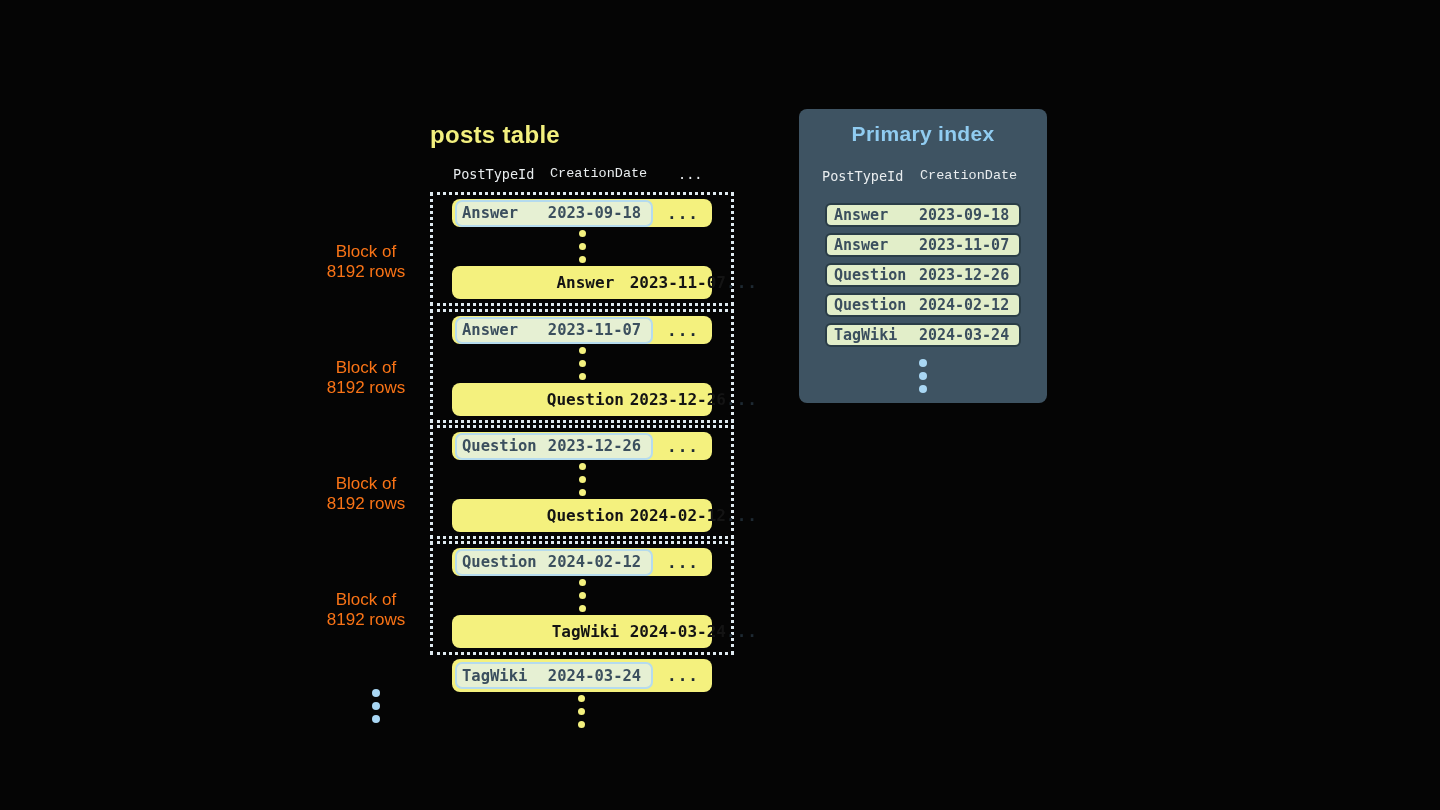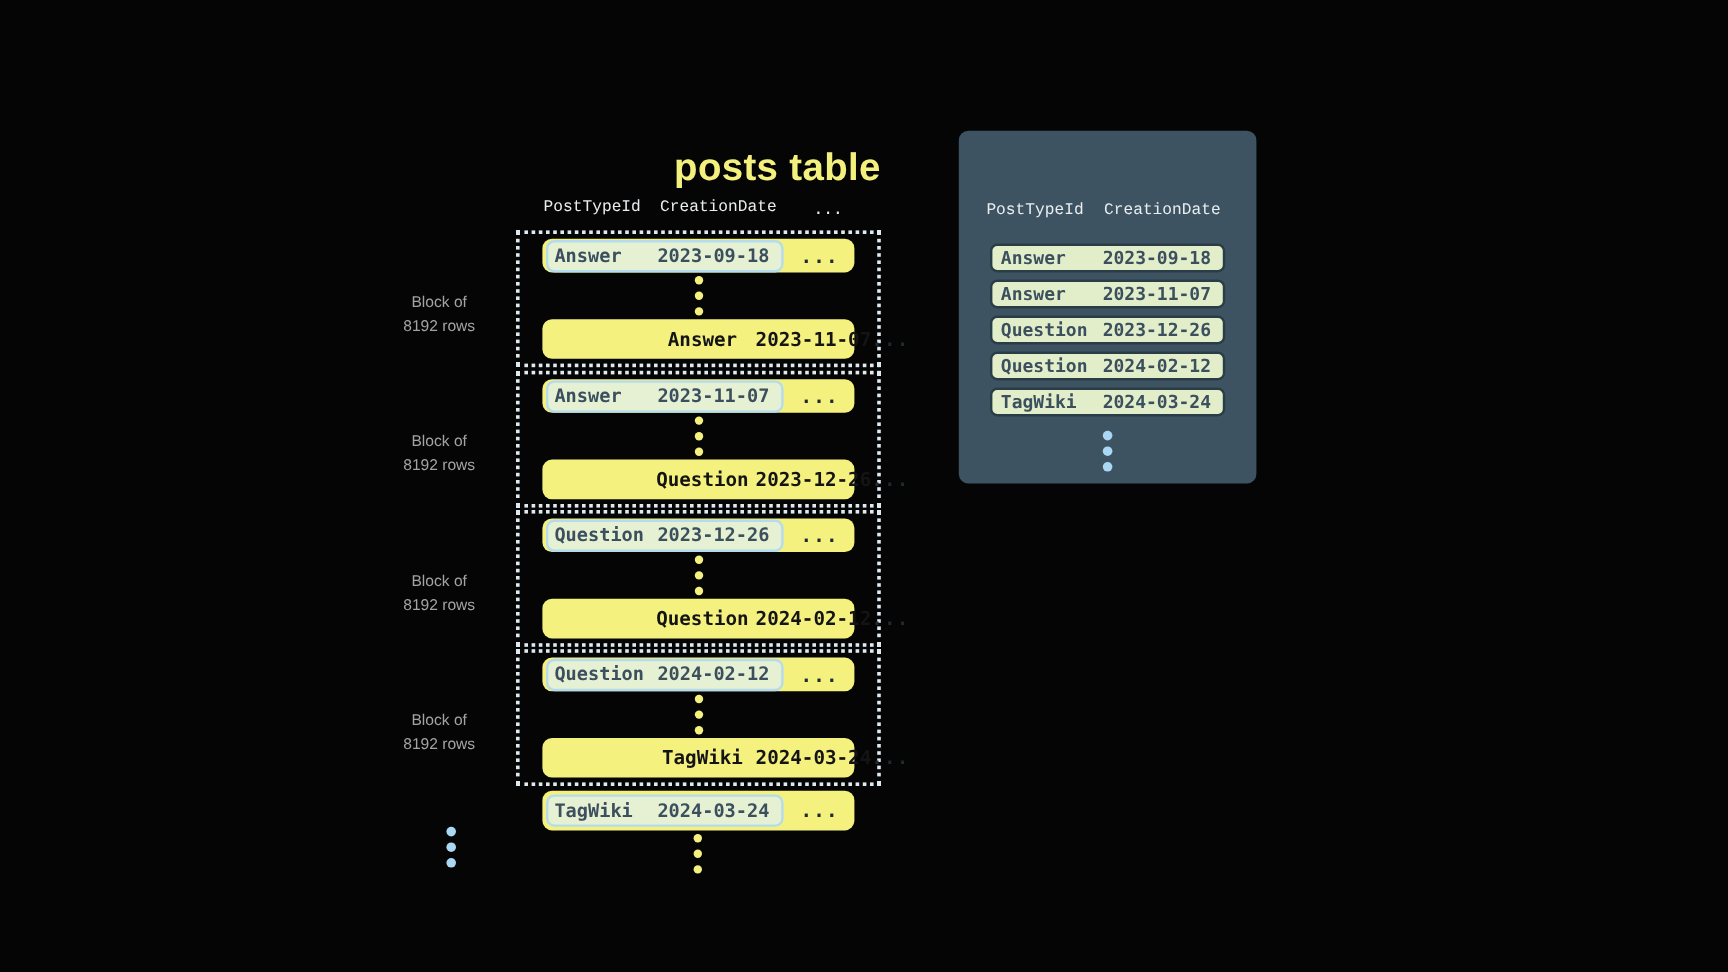--- a/index.html
+++ b/index.html
@@ -7,31 +7,31 @@
     width:1440px;height:810px;
     background:#050505;
     font-family:"Liberation Sans",sans-serif;
     position:relative;overflow:hidden;
   }
   .canvas{position:absolute;inset:0;}
 
   
   .posts-title{
     position:absolute;left:430px;top:121px;width:304px;
-    margin:0;text-align:right;
-    font-size:32px;font-weight:600;letter-spacing:.3px;
+    margin:0;text-align:left;
+    font-size:24px;font-weight:600;letter-spacing:.3px;
     color:#f3f07e;
   }
   .posts-headers{position:absolute;left:453px;top:166px;width:290px;height:18px;}
   .hdr{
     position:absolute;top:0;
     font-family:"DejaVu Sans Mono","Liberation Mono",monospace;
     font-size:13.5px;color:#e9edef;white-space:pre;
   }
-  .hdr.h1{left:0;font-family:Liberation Mono, monospace;}
+  .hdr.h1{left:0;}
   .hdr.h2{left:97px;font-family:Liberation Mono, monospace;}
   .hdr.h3{left:225px;}
 
   .block{
     position:absolute;left:430px;width:304px;height:114px;
     box-sizing:border-box;
     border:3px dotted #dfeaf0;
     display:flex;flex-direction:column;justify-content:space-between;align-items:center;
     padding:4px 0;
   }
@@ -60,22 +60,22 @@
   }
   .plain .ctype{display:inline-block;width:9.2ch;}
 
   .vdots{display:flex;flex-direction:column;align-items:center;}
   .vdots i{display:block;border-radius:50%;}
   .vdots-yellow i{width:7px;height:7px;background:#f4f17e;margin:3px 0;}
   .vdots-blue i{width:8px;height:8px;background:#a9d7f4;margin:2.5px 0;}
 
   .block-label{
     position:absolute;left:308px;width:116px;
-    text-align:center;color:#a3a3a3;
-    font-size:13px;line-height:20px;font-weight:400;
+    text-align:center;color:#f97316;
+    font-size:17px;line-height:20px;font-weight:400;
   }
 
   .overflow-row{position:absolute;left:452px;top:659px;}
   .dots-overflow{position:absolute;left:568px;top:692px;width:26px;}
   .dots-left-more{position:absolute;left:363px;top:686px;width:26px;}
 
   
   .panel{
     position:absolute;left:799px;top:109px;width:248px;height:294px;
     background:#3e5362;border-radius:8px;
@@ -218,20 +218,21 @@
       <i></i>
       <i></i>
     </div>
   <div class="vdots vdots-blue dots-left-more">
       <i></i>
       <i></i>
       <i></i>
     </div>
 
   <aside class="panel">
+    <h2 class="panel-title">Primary index</h2>
     <div class="panel-headers">
       <span class="hdr h1">PostTypeId</span>
       <span class="hdr h2">CreationDate</span>
     </div>
 
     <div class="irow" style="top:94px;">
       <span class="ctype">Answer</span><span class="cdate">2023-09-18</span>
     </div>
     <div class="irow" style="top:124px;">
       <span class="ctype">Answer</span><span class="cdate">2023-11-07</span>

